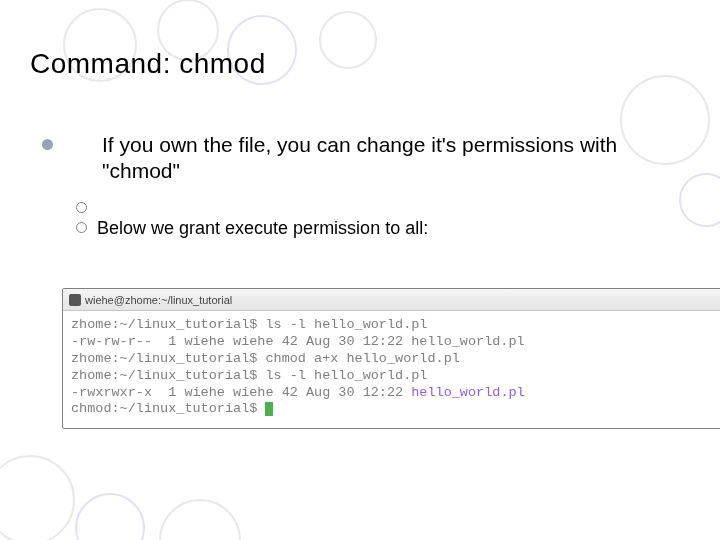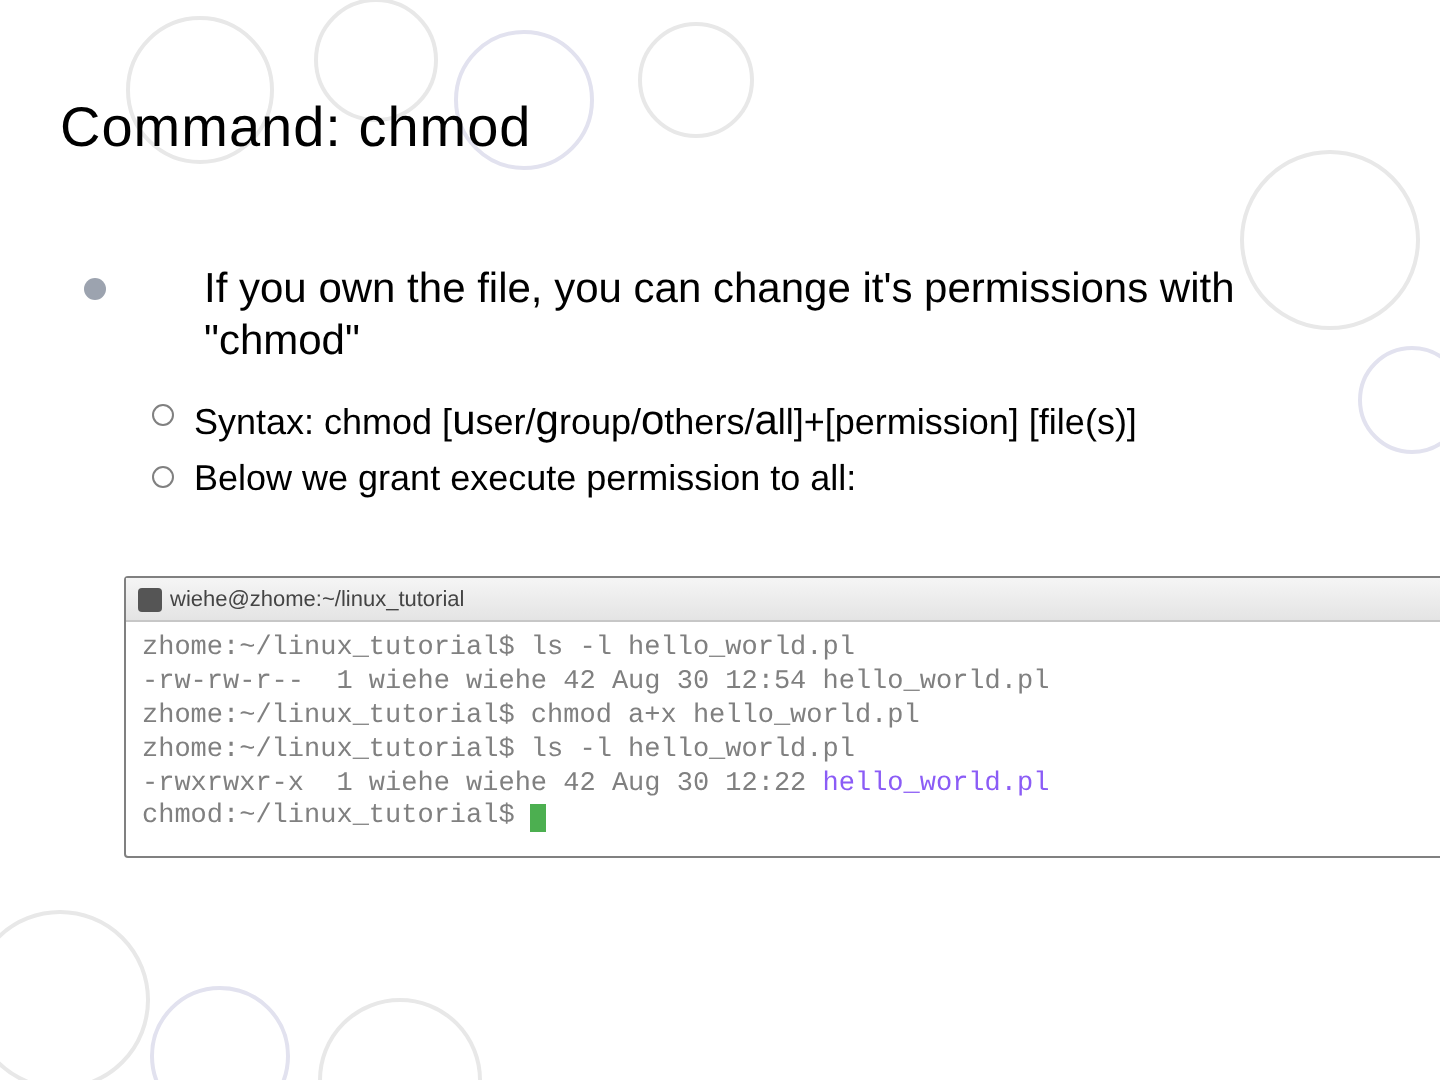--- a/index.html
+++ b/index.html
@@ -135,35 +135,32 @@
 <div class="slide-title">Command: chmod</div>
 
 <div class="content">
   <div class="bullet-row">
     <span class="bullet-dot"></span>
     <span class="bullet-text">If you own the file, you can change it's permissions with "chmod"</span>
   </div>
   <div class="sub-list">
     <div class="sub-row">
       <span class="sub-bullet"></span>
-      <span class="sub-text">
-        <span>Syntax: chmod [</span><span class="big">u</span><span>ser/</span><span class="big">g</span><span>roup/</span><span class="big">o</span><span>thers/</span><span class="big">a</span><span>ll]+[permission] [file(s)]</span>
-      </span>
     </div>
     <div class="sub-row">
       <span class="sub-bullet"></span>
       <span class="sub-text">Below we grant execute permission to all:</span>
     </div>
   </div>
 </div>
 
 <div class="terminal-wrap">
   <div class="term-titlebar">
     <span class="term-icon"></span>
     <span>wiehe@zhome:~/linux_tutorial</span>
   </div>
   <div class="term-body"><span>zhome:~/linux_tutorial$ ls -l hello_world.pl</span>
-<span>-rw-rw-r--  1 wiehe wiehe 42 Aug 30 12:54 hello_world.pl</span>
+<span>-rw-rw-r--  1 wiehe wiehe 42 Aug 30 12:22 hello_world.pl</span>
 <span>zhome:~/linux_tutorial$ chmod a+x hello_world.pl</span>
 <span>zhome:~/linux_tutorial$ ls -l hello_world.pl</span>
 <span>-rwxrwxr-x  1 wiehe wiehe 42 Aug 30 12:22 </span><span class="hl">hello_world.pl</span>
 <span>chmod:~/linux_tutorial$ </span><span class="cursor"></span></div>
 </div>
 
 </body></html>

